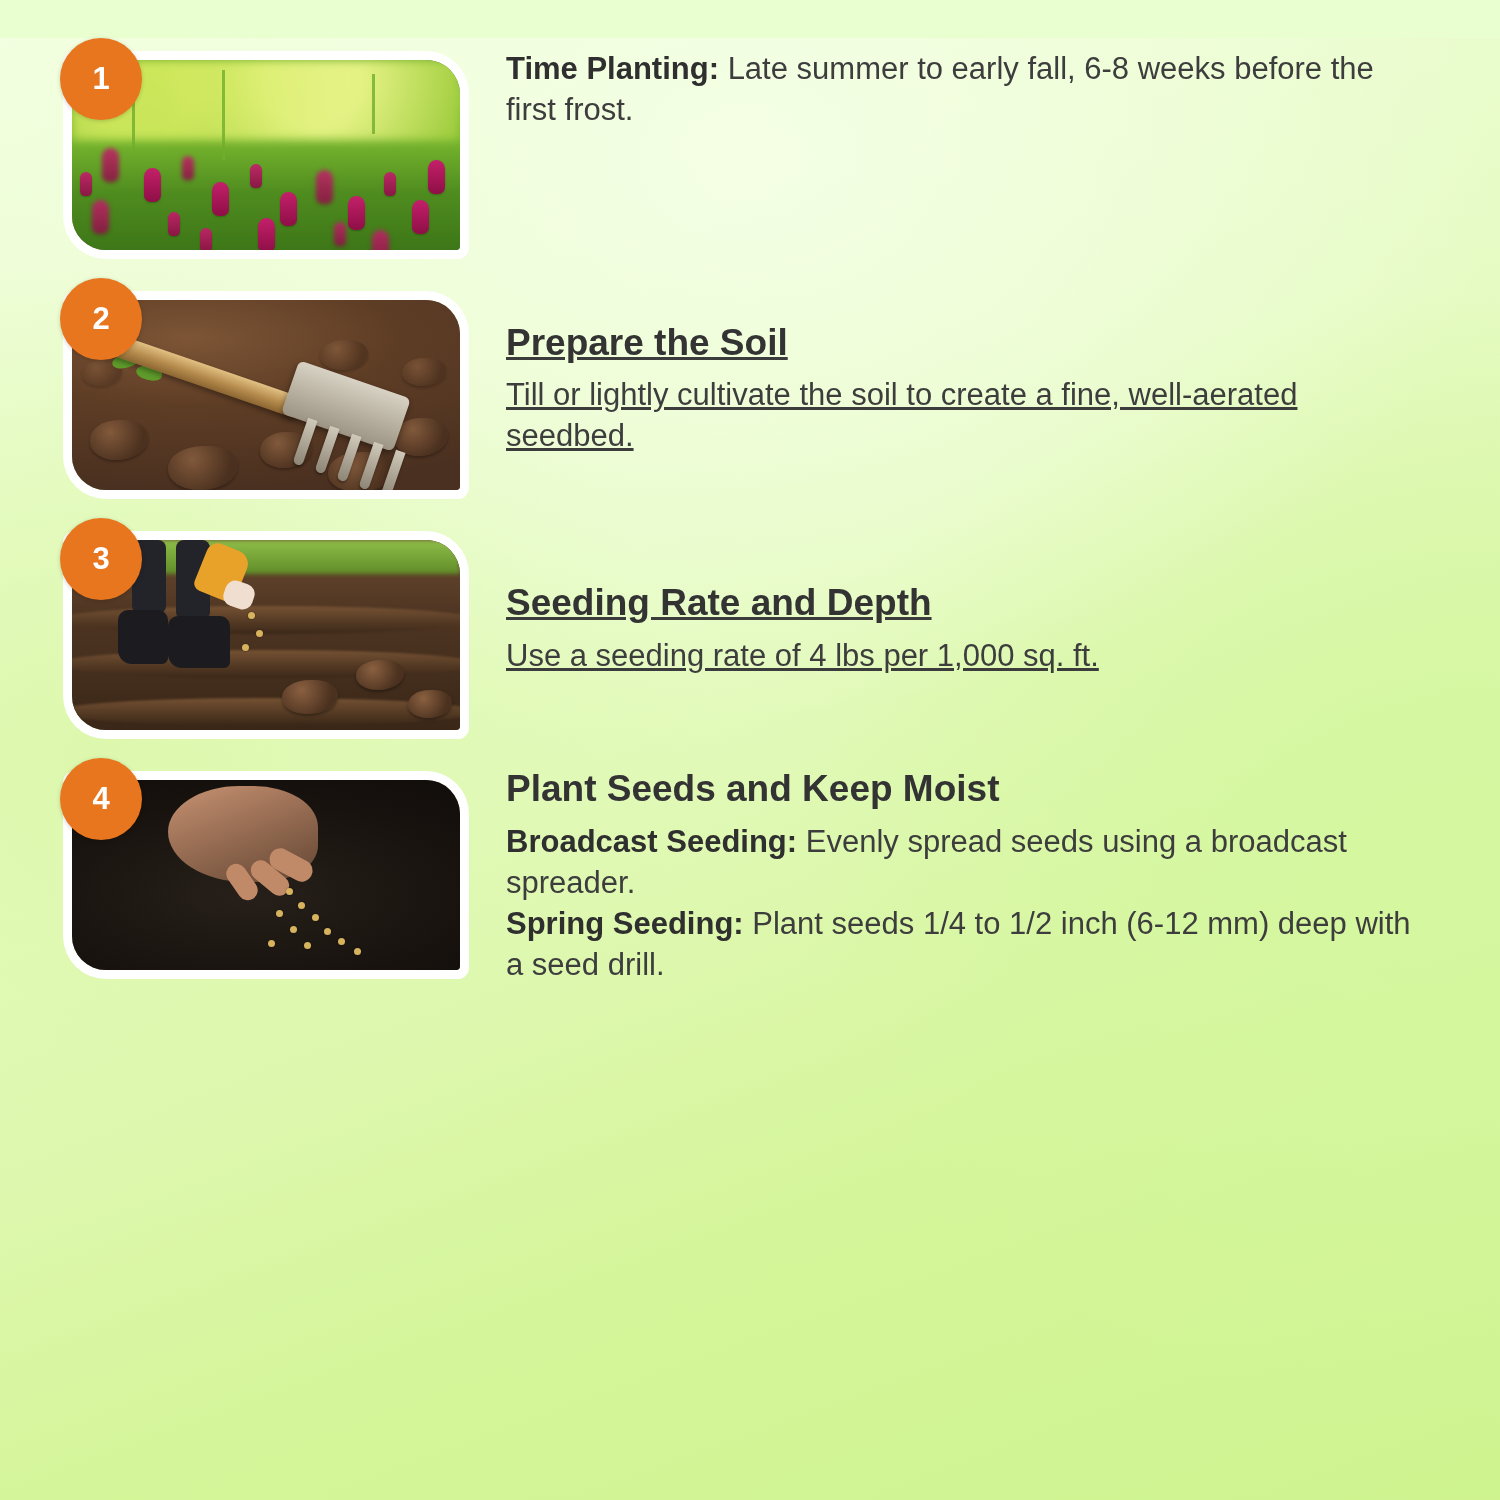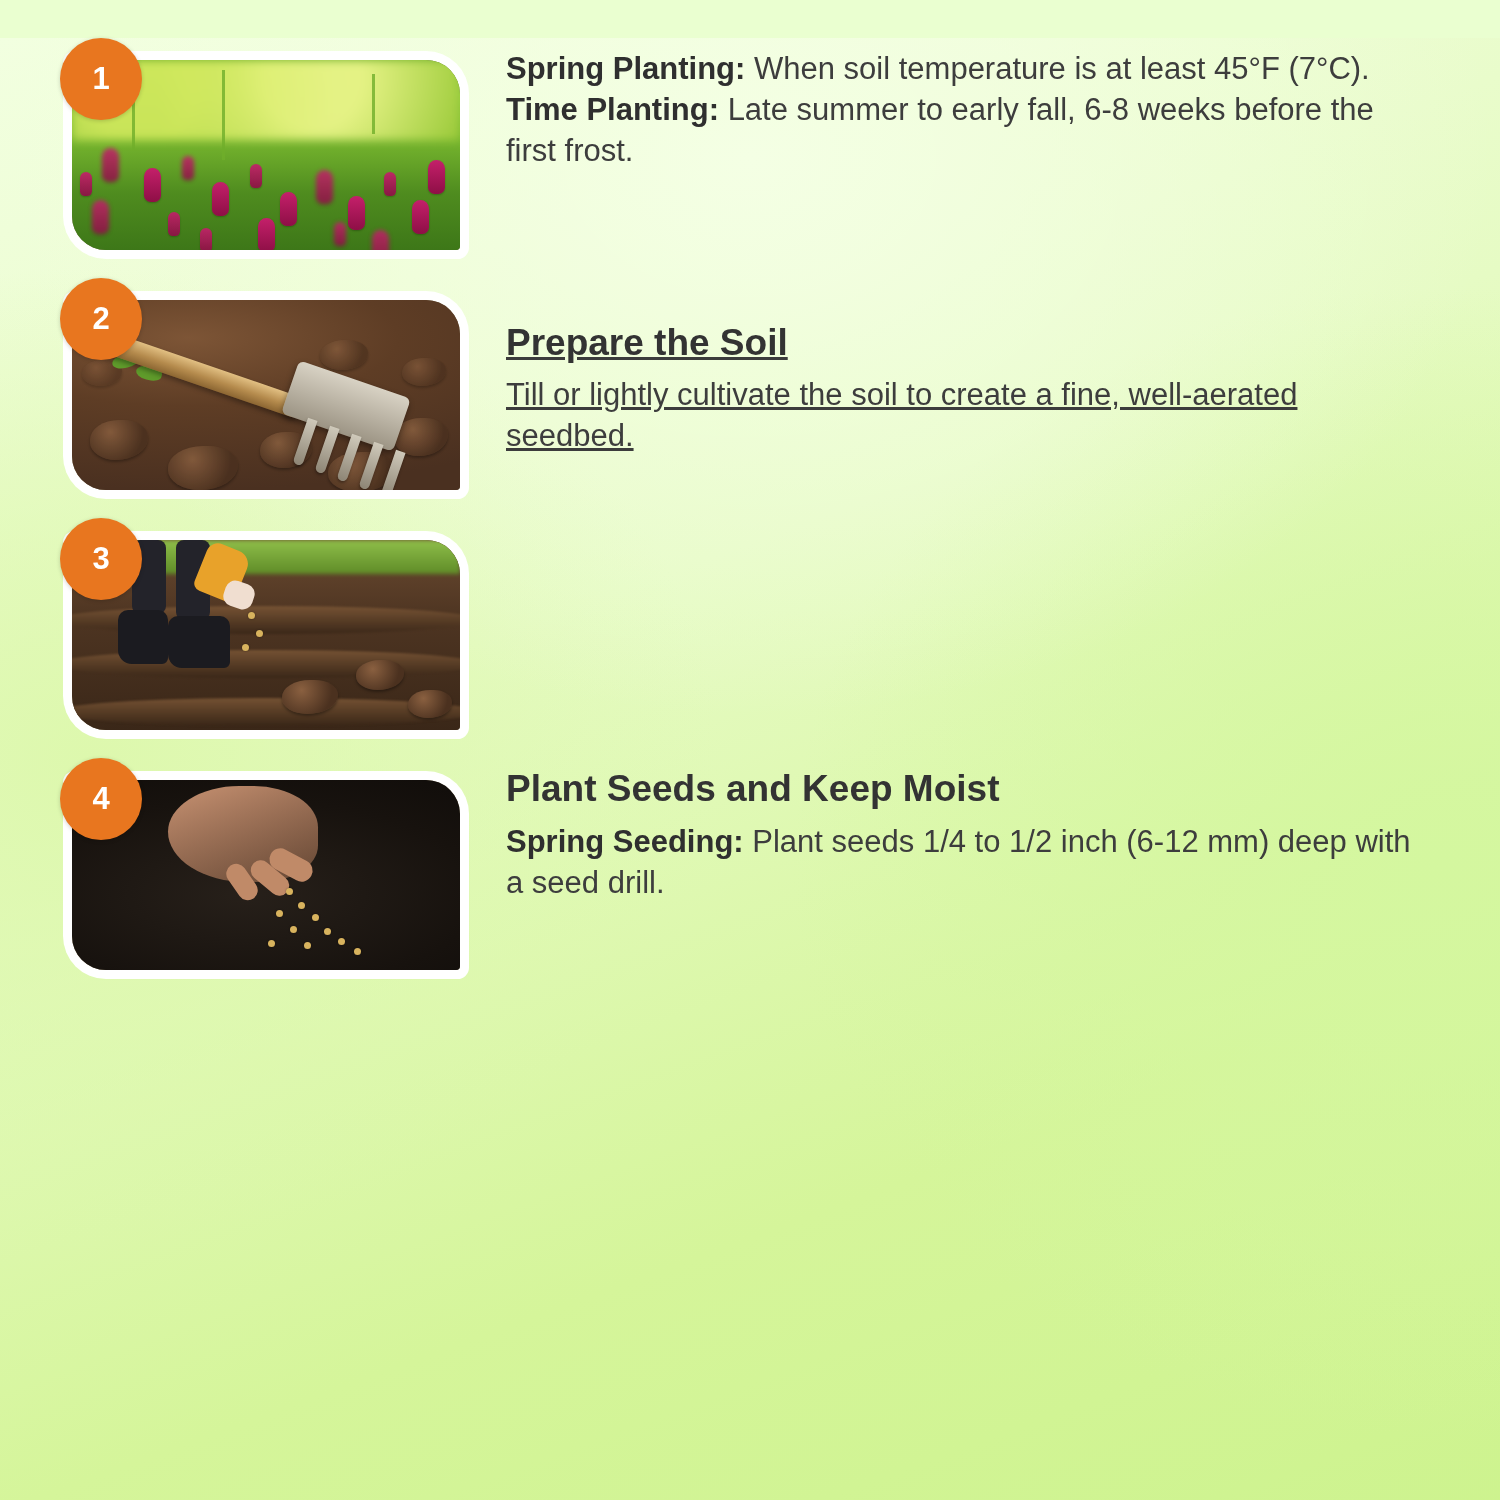--- a/index.html
+++ b/index.html
@@ -274,21 +274,20 @@
               <div class="cd" style="left:356px;top:100px;"></div>
               <div class="cd sm" style="left:8px;top:112px;"></div>
               <div class="cd sm" style="left:128px;top:168px;"></div>
               <div class="cd blur" style="left:300px;top:170px;"></div>
             </div>
           </div>
         </div>
       </div>
       <div class="body">
         <div class="step-text">
-          <p><span class="lead">Spring Planting:</span><span> When soil temperature is at least 45°F (7°C).</span></p>
           <p><span class="lead">Time Planting:</span><span> Late summer to early fall, 6-8 weeks before the first frost.</span></p>
         </div>
       </div>
     </div>
 
     <div class="step">
       <div class="thumb-wrap">
         <div class="badge">2</div>
         <div class="thumb">
           <div class="scene soil-bg">
@@ -339,20 +338,26 @@
             <div class="hand-w" style="left:152px;top:42px;width:30px;height:26px;transform:rotate(18deg);"></div>
             <div class="seed" style="left:176px;top:72px;"></div>
             <div class="seed" style="left:184px;top:90px;"></div>
             <div class="seed" style="left:170px;top:104px;"></div>
             <div class="clod" style="left:210px;top:140px;width:56px;height:34px;"></div>
             <div class="clod" style="left:284px;top:120px;width:48px;height:30px;"></div>
             <div class="clod" style="left:336px;top:150px;width:44px;height:28px;"></div>
           </div>
         </div>
       </div>
+      <div class="body vcenter">
+        <div class="step-title">Seeding Rate and Depth</div>
+        <div class="step-text">
+          <p><span>Use a seeding rate of 4 lbs per 1,000 sq. ft.</span></p>
+        </div>
+      </div>
     </div>
 
     <div class="step">
       <div class="thumb-wrap">
         <div class="badge">4</div>
         <div class="thumb">
           <div class="scene dark-soil-bg">
             <div class="hand" style="left:96px;top:6px;width:150px;height:96px;"></div>
             <div class="finger" style="left:196px;top:74px;width:46px;height:22px;transform:rotate(28deg);"></div>
             <div class="finger" style="left:176px;top:88px;width:44px;height:20px;transform:rotate(40deg);"></div>
@@ -366,19 +371,20 @@
             <div class="seed" style="left:218px;top:146px;"></div>
             <div class="seed" style="left:232px;top:162px;"></div>
             <div class="seed" style="left:282px;top:168px;"></div>
             <div class="seed" style="left:196px;top:160px;"></div>
           </div>
         </div>
       </div>
       <div class="body">
         <div class="step-title">Plant Seeds and Keep Moist</div>
         <div class="step-text">
+          <p><span class="lead">Broadcast Seeding:</span><span> Evenly spread seeds using a broadcast spreader.</span></p>
           <p><span class="lead">Spring Seeding:</span><span> Plant seeds 1/4 to 1/2 inch (6-12 mm) deep with a seed drill.</span></p>
         </div>
       </div>
     </div>
 
   </div>
 </div>
 
 </body></html>

